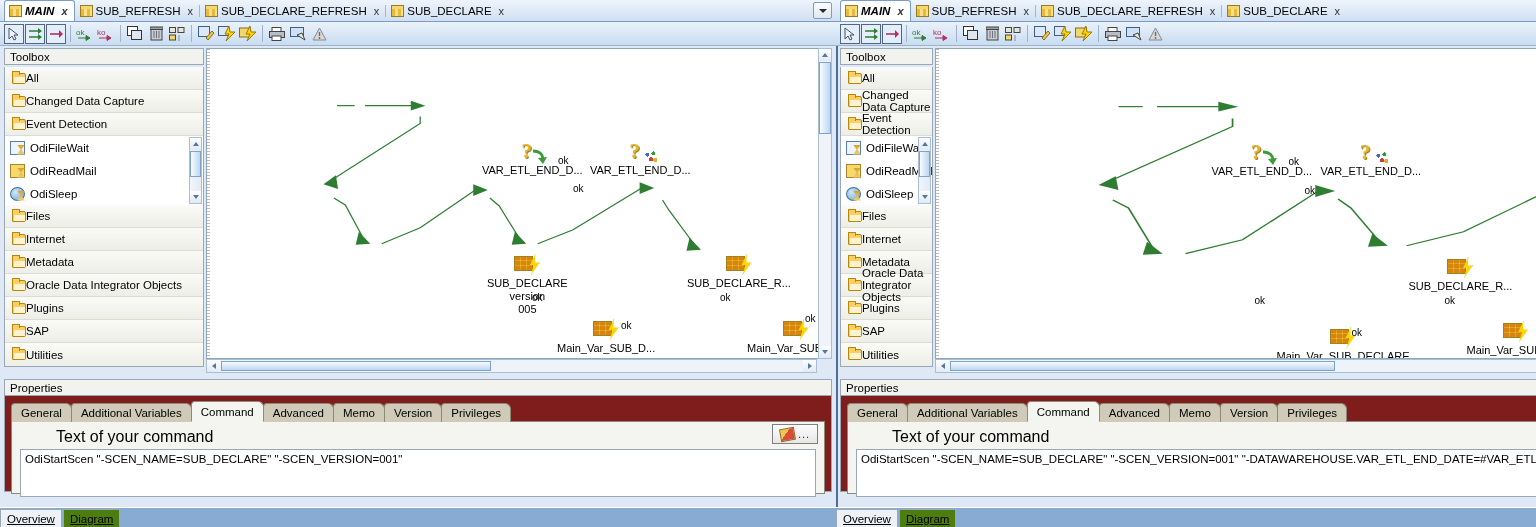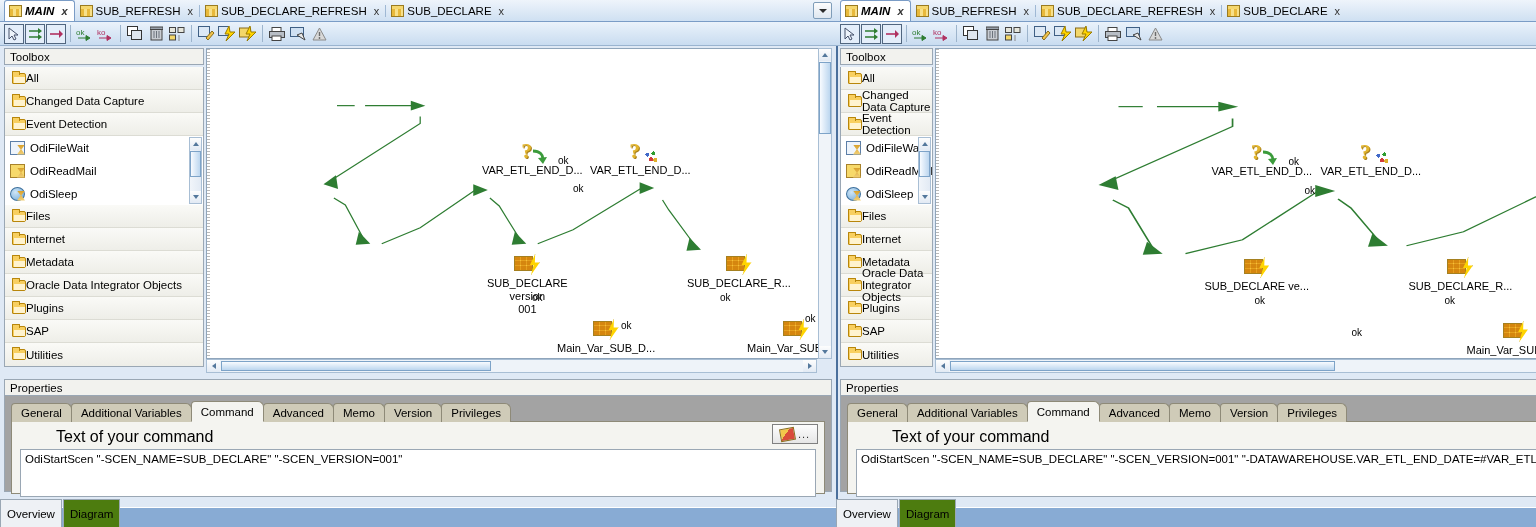--- a/index.html
+++ b/index.html
@@ -146,41 +146,41 @@
     background: #c9c9c9; border: 1px solid #7b7b7b; border-radius: 4px; z-index: -1;
   }
   .node .lbl { text-align: center; font-size: 11px; white-space: nowrap; line-height: 12px; margin-top: 1px; }
   .edgelbl { position: absolute; font-size: 10px; background: transparent; }
   .svgedge { position: absolute; left: 0; top: 0; width: 100%; height: 100%; pointer-events: none; }
 
   
   .props { padding: 3px 4px 0 4px; }
   .props-head { height: 17px; border: 1px solid #9aa7b4; background: #f2f2ee;
     display: flex; align-items: center; padding-left: 5px; font-size: 11.5px; }
-  .props-box { border: 1px solid #9aa7b4; border-top: none; background: #a3a3a3;
+  .props-box { border: 1px solid #9aa7b4; border-top: none; background: #7f1d1d;
     padding: 6px 6px 0 6px; height: 96px; position: relative; }
   .tabrow { display: flex; align-items: flex-end; height: 20px; position: relative; z-index: 2; }
   .ptab { height: 19px; padding: 0 9px; display: flex; align-items: center; font-size: 11.5px;
     background: #cfcbb8; border: 1px solid #8e8a78; border-bottom: none;
     border-top-left-radius: 4px; border-top-right-radius: 6px; margin-right: -1px; }
   .ptab.active { background: #f4f4f0; border-bottom: 1px solid #f4f4f0; height: 21px; z-index: 3; }
   .tabpane { border: 1px solid #8e8a78; background: #f4f4f0; margin-top: -1px; padding: 6px 8px 8px 8px; height: 73px; position: relative; }
   .cmdlabel { font-size: 16px; margin-bottom: 3px; margin-left: 36px; }
   .cmdbox { border: 1px solid #9aa7b4; background: #ffffff; height: 48px; padding: 3px 4px; font-size: 11.5px; overflow: hidden; white-space: nowrap; }
   .editbtn { position: absolute; right: 6px; top: 2px; width: 46px; height: 20px;
     border: 1px solid #808080; background: linear-gradient(#fdfdfd,#e6e6e6);
     display: flex; align-items: center; justify-content: center; gap: 3px; }
   .pencil { width: 15px; height: 13px; background: linear-gradient(135deg,#f2c64b 40%, #d94b3a 40%); transform: rotate(-10deg); border: 1px solid #8a6d1a; }
   .dots { font-size: 11px; letter-spacing: 1px; color: #333; }
 
   
   .bottombar { position: absolute; left: 0; bottom: 0; height: 20px; width: 836px;
     background: #88abd4; display: flex; align-items: flex-end; border-top: 1px solid #ffffff; }
-  .btab { height: 28px; padding: 0 6px; display: flex; align-items: center; font-size: 11.5px;
-    background: #eef1f5; border: 1px solid #9aa7b4; border-bottom: none; margin-right: 1px; }
+  .btab { height: 18px; padding: 0 6px; display: flex; align-items: center; font-size: 11.5px;
+    background: #eef1f5; border: 1px solid #9aa7b4; border-bottom: none; margin-right: 1px; text-decoration: underline; }
   .btab.active { background: #4d7c0f; }
   .splitline { position: absolute; left: 0; top: 0; bottom: 0; width: 2px; background: #4a6f9c; }
 </style>
 </head>
 <body>
 
 <div class="app">
 
   <div class="panel left">
 
@@ -429,21 +429,21 @@
             <div class="lbl">VAR_ETL_END_D...</div>
           </div>
 
           <div class="node selected" style="left:280px;top:205px;">
             <div class="glyph">
               <span class="cube"></span>
                 <span class="bolt"></span>
             </div>
             <div class="lbl">SUB_DECLARE</div>
             <div class="lbl">version</div>
-            <div class="lbl">001</div>
+            <div class="lbl">005</div>
           </div>
 
           <div class="node" style="left:350px;top:270px;">
             <div class="glyph">
                 <span class="cube"></span>
                 <span class="bolt"></span>
               </div>
             <div class="lbl">Main_Var_SUB_D...</div>
           </div>
 
@@ -757,28 +757,29 @@
             </div>
 
             <div class="node" style="left:384px;top:93px;">
               <div class="glyph">
                 <span class="qmark">?</span>
                 <span class="confetti"></span>
               </div>
               <div class="lbl">VAR_ETL_END_D...</div>
             </div>
 
-            <div class="node" style="left:268px;top:208px;">
+
+            <div class="node selected" style="left:340px;top:278px;">
               <div class="glyph">
                   <span class="cube"></span>
                   <span class="bolt"></span>
                 </div>
-              <div class="lbl">SUB_DECLARE ve...</div>
-            </div>
-
+              <div class="lbl">Main_Var_SUB_DECLARE</div>
+
+            </div>
 
             <div class="node" style="left:472px;top:208px;">
               <div class="glyph">
                   <span class="cube"></span>
                   <span class="bolt"></span>
                 </div>
               <div class="lbl">SUB_DECLARE_R...</div>
             </div>
 
             <div class="node" style="left:530px;top:272px;">

